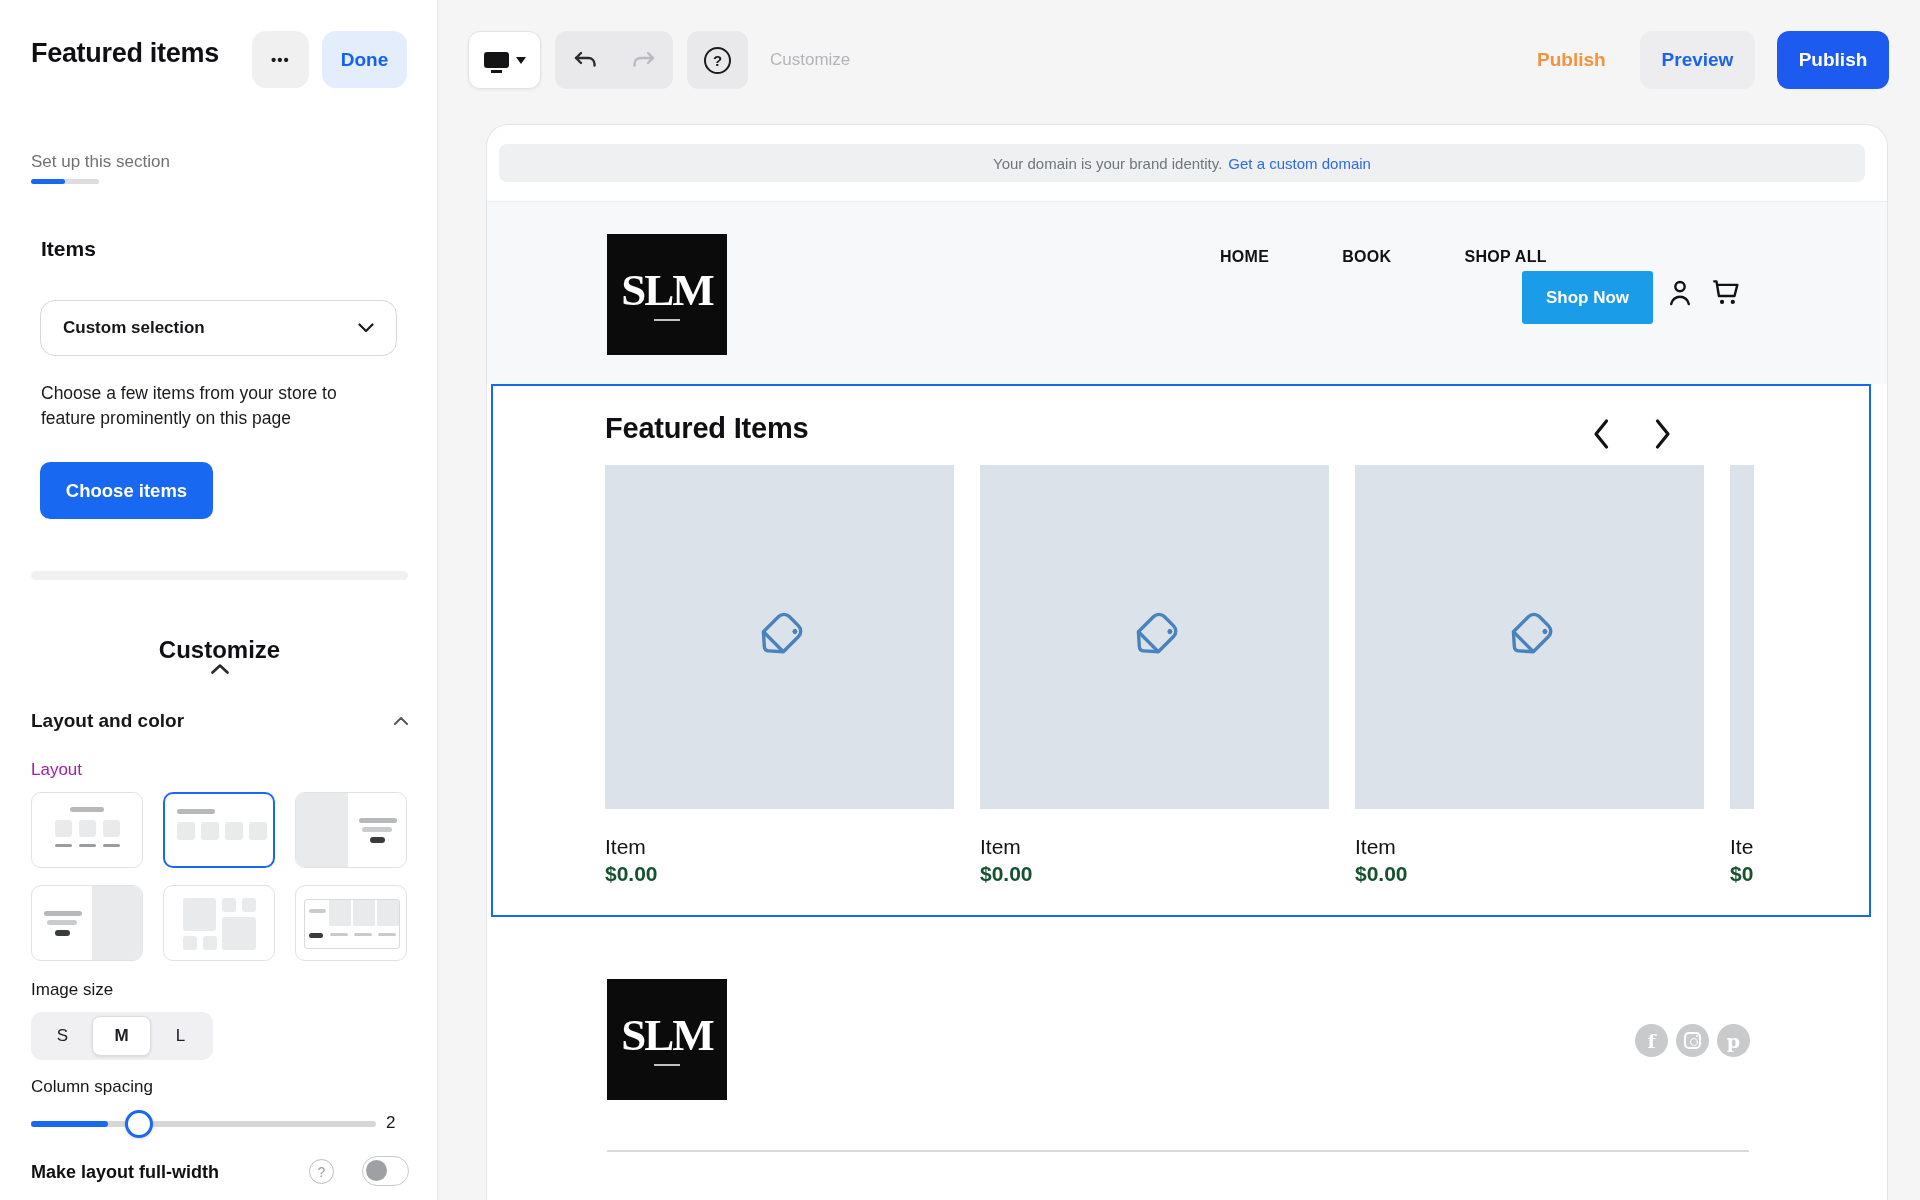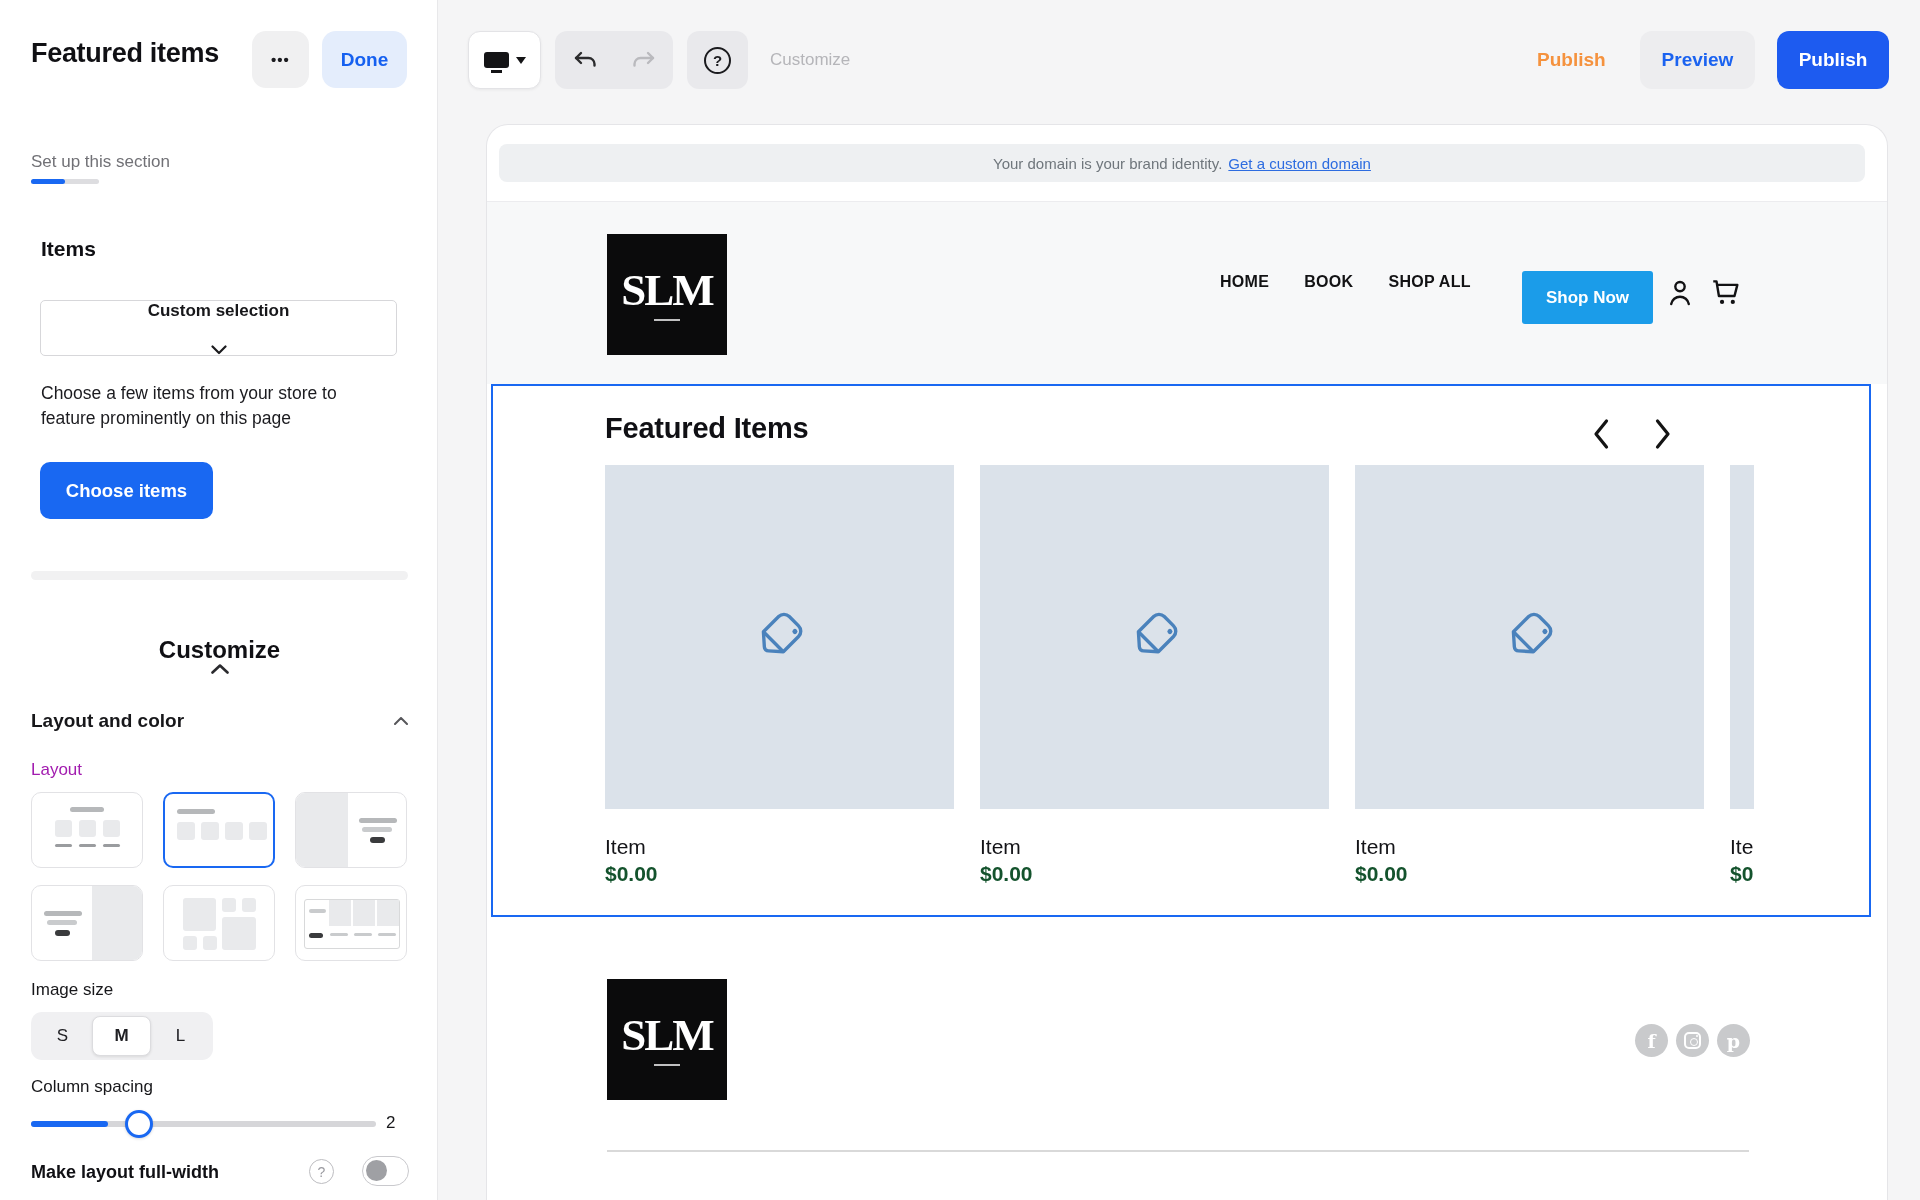--- a/index.html
+++ b/index.html
@@ -8,21 +8,21 @@
 
   
   #sidebar { position:absolute; left:0; top:0; width:438px; height:1200px; background:#fff; border-right:1px solid #e8e8ea; }
   .sb-title { left:31px; top:38px; font-size:27px; font-weight:bold; letter-spacing:-0.3px; color:#101014; }
   .btn-more { left:252px; top:31px; width:57px; height:57px; background:#f0f0f1; border-radius:14px; border:none; font-size:15px; font-weight:bold; color:#1b1b1f; letter-spacing:1px; cursor:pointer; }
   .btn-done { left:322px; top:31px; width:85px; height:57px; background:#e4edfc; border-radius:14px; border:none; font-size:19px; font-weight:bold; color:#1560f0; cursor:pointer; }
   .setup-label { left:31px; top:152px; font-size:17px; color:#717176; }
   .progress { left:31px; top:179px; width:68px; height:5px; background:#dddde0; border-radius:3px; }
   .progress > div { height:100%; background:#1968f2; border-radius:3px; }
   .items-heading { left:41px; top:237px; font-size:21px; font-weight:bold; color:#101014; }
-  .select { left:40px; top:300px; width:357px; height:56px; border:1px solid #d7d7da; border-radius:5px; background:#fff; display:flex; align-items:center; padding:0 22px; cursor:pointer;flex-direction:column; }
+  .select { left:40px; top:300px; width:357px; height:56px; border:1px solid #d7d7da; border-radius:15px; background:#fff; display:flex; align-items:center; padding:0 22px; cursor:pointer; }
   .select span { font-size:17px; font-weight:600; color:#17171a; flex:1; }
   .items-desc { left:41px; top:381px; width:346px; font-size:17.5px; line-height:1.45; color:#1b1b1f; }
   .btn-choose { left:40px; top:462px; width:173px; height:57px; background:#1968f2; border:none; border-radius:10px; color:#fff; font-size:18.5px; font-weight:bold; cursor:pointer; }
   .sb-divider { left:31px; top:571px; width:377px; height:9px; background:#f1f1f2; border-radius:5px; }
   .customize-row { left:31px; top:636px; width:377px; display:flex; justify-content:space-between; align-items:center; cursor:pointer;flex-direction:column; }
   .customize-row h2 { font-size:24px; font-weight:bold; color:#101014; }
   .lac-row { left:31px; top:710px; width:377px; display:flex; justify-content:space-between; align-items:center; cursor:pointer; }
   .lac-row h3 { font-size:19px; font-weight:600; color:#17171a; }
   .layout-label { left:31px; top:760px; font-size:17px; color:#a21caf; }
   .thumbs { left:31px; top:792px; display:grid; grid-template-columns:repeat(3,112px); grid-auto-rows:76px; column-gap:20px; row-gap:17px; }
@@ -60,27 +60,27 @@
   .q-icon { width:27px; height:27px; border:2.6px solid #1b1b1e; border-radius:50%; display:flex; align-items:center; justify-content:center; font-size:15px; font-weight:bold; color:#1b1b1e; }
   .tb-autosaved { left:770px; top:31px; height:58px; line-height:58px; font-size:17px; color:#b5b5b9; }
   .tb-upgrade { left:1537px; top:31px; height:58px; line-height:58px; font-size:19px; font-weight:bold; color:#f5923e; background:none; border:none; cursor:pointer; }
   .tb-preview { left:1640px; top:31px; width:115px; height:58px; background:#ededef; border:none; border-radius:12px; font-size:19px; font-weight:bold; color:#1b63f0; cursor:pointer; }
   .tb-publish { left:1777px; top:31px; width:112px; height:58px; background:#1d5bf0; border:none; border-radius:12px; font-size:19px; font-weight:bold; color:#fff; cursor:pointer; }
 
   
   #canvas { position:absolute; left:486px; top:124px; width:1402px; height:1076px; background:#fff; border:1px solid #e5e5e8; border-bottom:none; border-radius:22px 22px 0 0; overflow:hidden; }
   .domain-banner { left:12px; top:19px; width:1366px; height:38px; background:#eef0f2; border-radius:8px; display:flex; align-items:center; justify-content:center; gap:6px; font-size:15px; }
   .domain-banner .txt { color:#6f767c; }
-  .domain-banner a { color:#2d6ce0; text-decoration:underline; cursor:pointer; }
+  .domain-banner a { color:#2d6ce0; cursor:pointer; }
   .site-header { left:0; top:76px; width:1402px; height:183px; background:#f7f8f9; border-top:1px solid #ececef; }
   .logo { width:120px; height:121px; background:#0b0b0c; display:flex; flex-direction:column; align-items:center; justify-content:center; cursor:pointer; }
   .logo .word { font-family:Liberation Serif, serif; font-size:45px; font-weight:bold; color:#fff; letter-spacing:-2px; line-height:1; }
   .logo .cap { margin-top:6px; width:26px; height:2px; background:rgba(255,255,255,.75); }
   .hdr-logo { left:120px; top:109px; }
-  .nav { left:733px; top:136px; height:42px; display:flex; align-items:center; gap:35px; }
+  .nav { left:733px; top:123px; height:42px; display:flex; align-items:flex-start; gap:73px; }
   .nav a { font-size:16px; font-weight:bold; color:#121214; letter-spacing:0.3px; text-decoration:none; cursor:pointer; }
   .btn-shopnow { left:1035px; top:146px; width:131px; height:53px; background:#1b9ce9; border:none; border-radius:3px; color:#fff; font-size:17px; font-weight:bold; cursor:pointer; }
   .hdr-icon { background:none; border:none; cursor:pointer; }
   .icon-person { left:1176px; top:150px; }
   .icon-cart { left:1222px; top:150px; }
 
   .featured { left:4px; top:259px; width:1380px; height:533px; border:2px solid #1968f2; background:#fff; }
   .featured-title { left:112px; top:26px; font-size:29px; font-weight:bold; color:#101014; letter-spacing:-0.2px; }
   .car-arrows { left:1090px; top:30px; display:flex; gap:26px; }
   .car-arrows button { width:36px; height:36px; background:none; border:none; cursor:pointer; display:flex; align-items:center; justify-content:center; }

